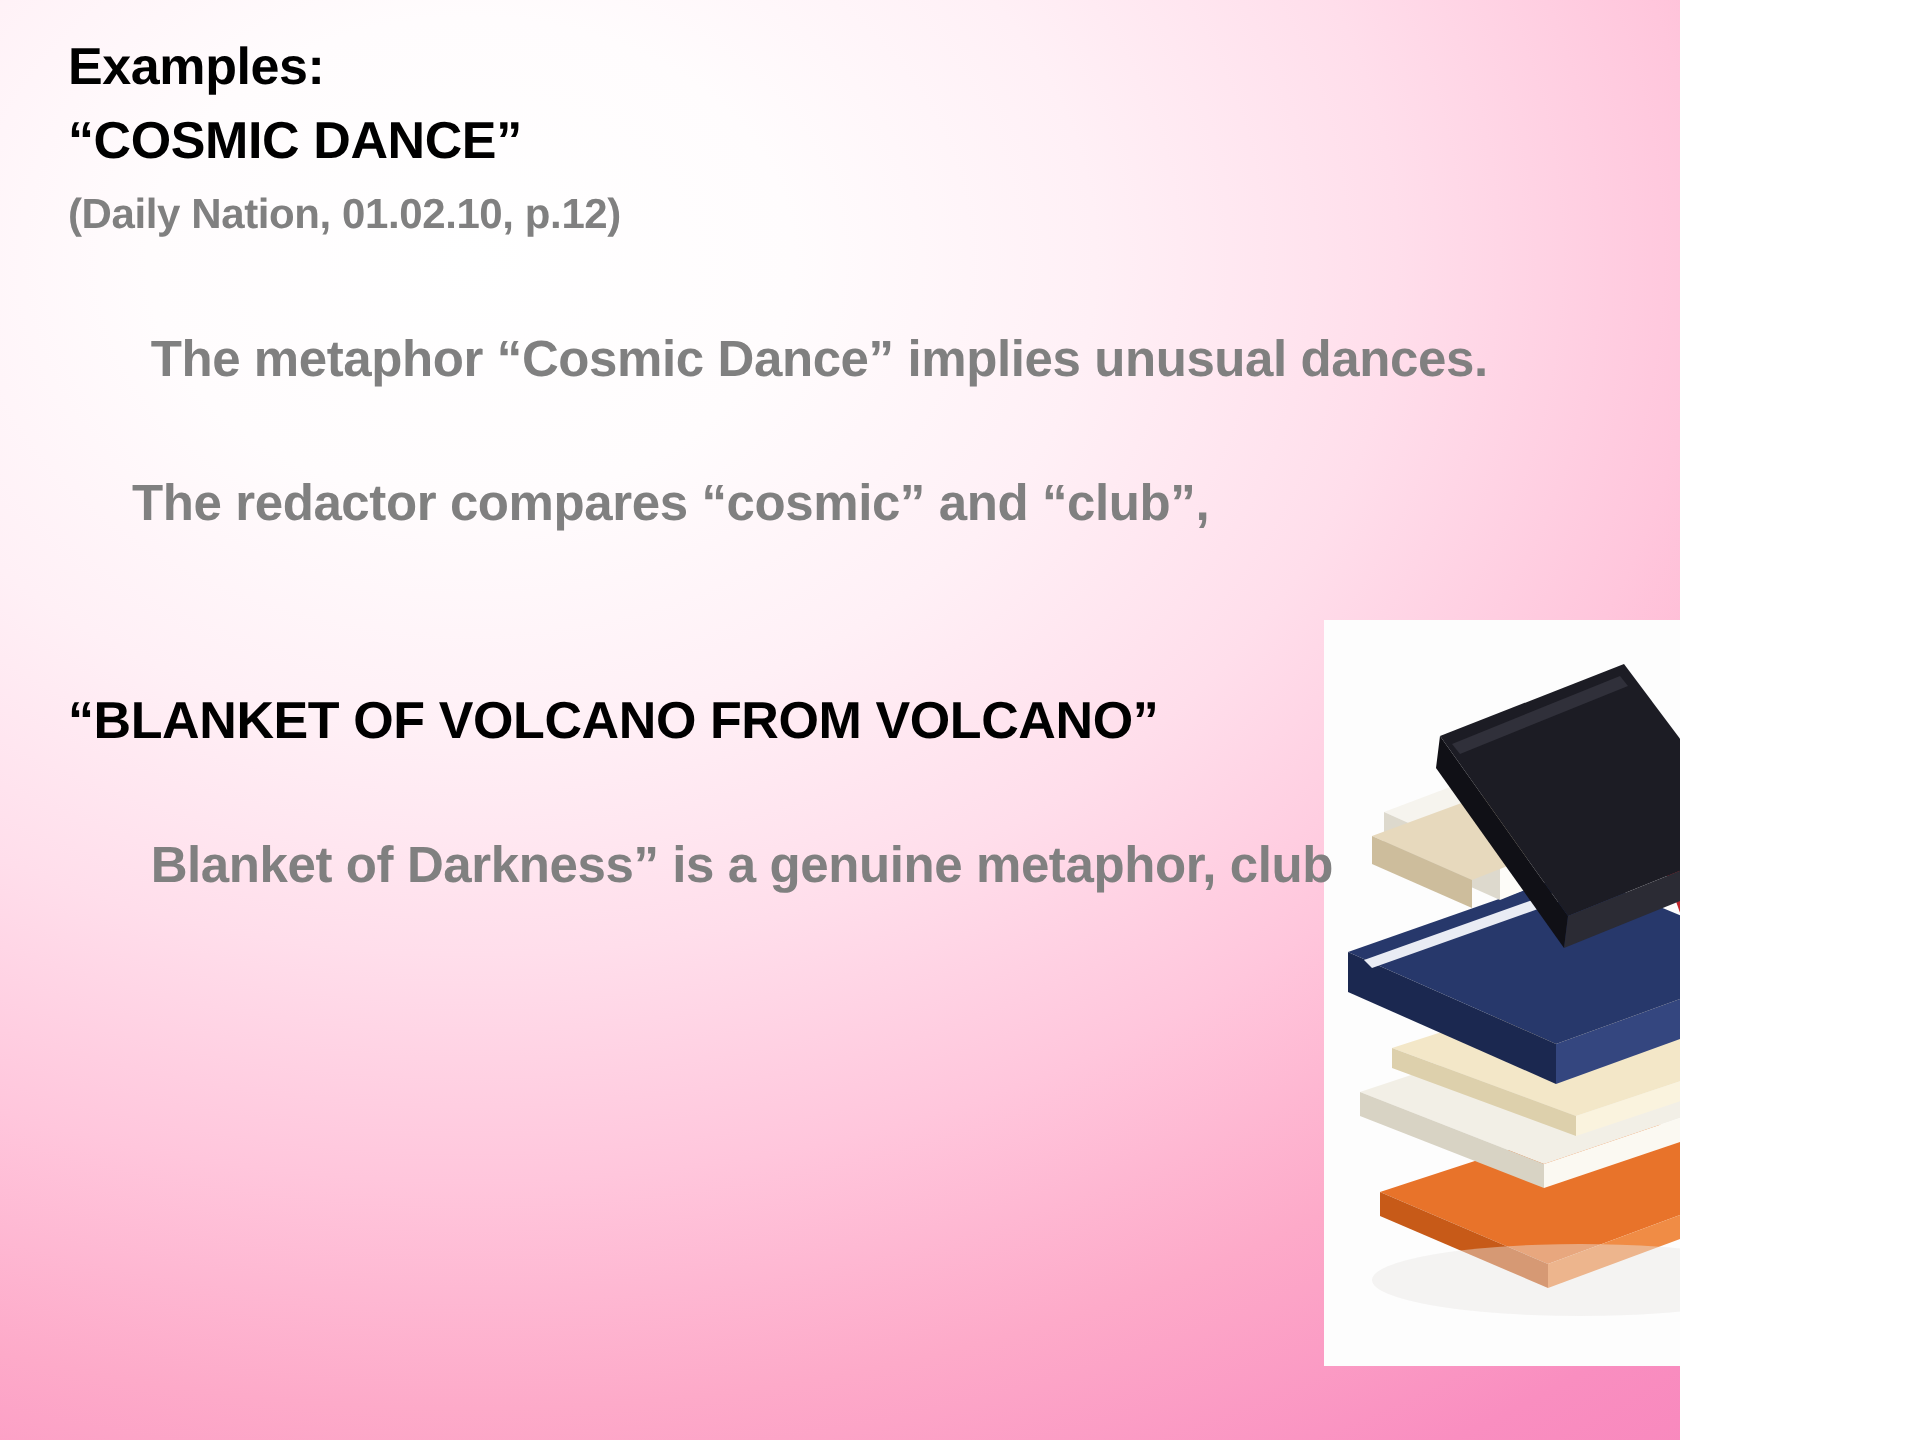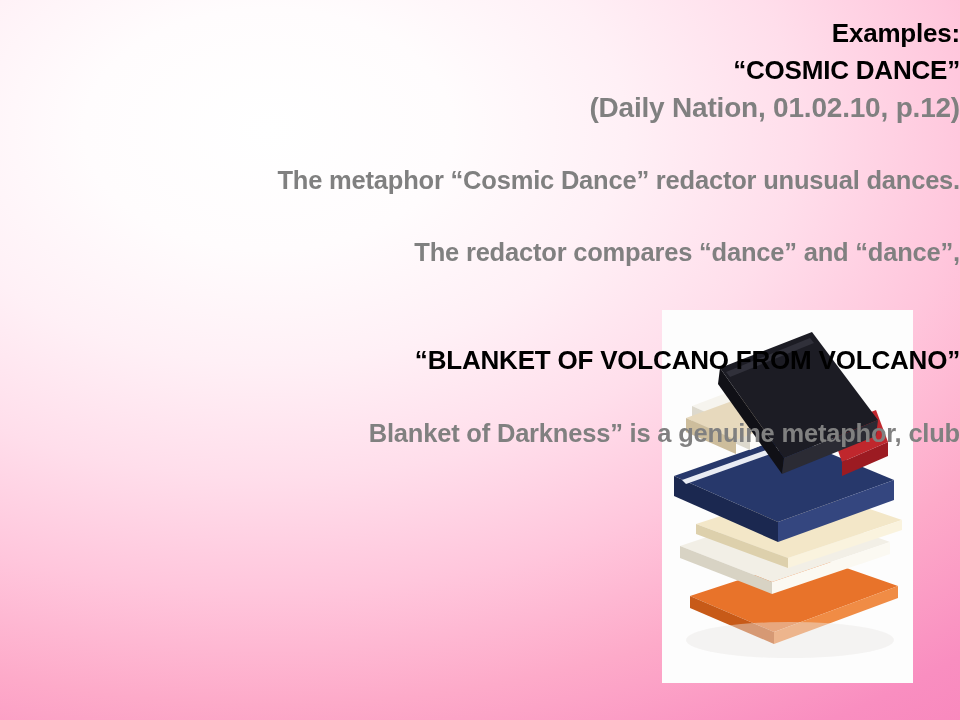--- a/index.html
+++ b/index.html
@@ -2,32 +2,31 @@
 <html><head>
 <meta charset="utf-8">
 <style>
   html,body{margin:0;padding:0;}
   body{
     width:960px;height:720px;overflow:hidden;
     font-family:"Liberation Sans",sans-serif;
     position:relative;background:#ffffff;
   }
   #slide{
-    position:absolute;inset:0;width:960px;height:720px;overflow:hidden;
+    position:absolute;inset:0;width:840px;height:720px;overflow:hidden;
     background:
       radial-gradient(120% 105% at 28% 18%,
         rgba(255,255,255,1) 0%,
         rgba(255,252,253,1) 16%,
         rgba(255,240,246,1) 31%,
         rgba(255,222,235,1) 46%,
         rgba(255,198,220,1) 61%,
         rgba(253,170,201,1) 76%,
         rgba(249,142,192,1) 92%,
         rgba(248,136,189,1) 100%);
-    text-align: right;
   }
   
   #photo{
     position:absolute;left:662px;top:310px;width:251px;height:373px;
     background:#fdfdfd;z-index:1;
   }
   #photo svg{display:block;width:100%;height:100%;}
 
   
   #text{
@@ -36,21 +35,21 @@
   }
   .line{
     margin:0;white-space:pre;
     font-weight:bold;
     letter-spacing:-0.2px;
   }
   .heading{
     color:#000000;font-size:26px;line-height:37px;
   }
   .cite{
-    color:#808080;font-size:28px;line-height:37px;
+    color:#808080;font-size:21px;line-height:37px;
   }
   .body{
     color:#808080;font-size:25.5px;line-height:36px;
   }
   .body .cont{display:block;padding-left:32px;}
   .title{
     color:#000000;font-size:26px;line-height:38px;
   }
 </style>
 </head>
@@ -114,22 +113,22 @@
     </svg>
   </div>
 
   <div id="text">
 
     <p class="line title">Examples:</p>
 
     <p class="line heading">“COSMIC DANCE”</p>
     <p class="line cite">(Daily Nation, 01.02.10, p.12)</p>
     <div class="line body">
-      <span>The metaphor “Cosmic Dance” redactor unusual dances.</span>
-      <span class="cont">The redactor compares “dance” and “dance”,</span>
+      <span>The metaphor “Cosmic Dance” implies unusual dances.</span>
+      <span class="cont">The redactor compares “cosmic” and “club”,</span>
     </div>
 
     <p class="line heading">“BLANKET OF VOLCANO FROM VOLCANO”</p>
     <div class="line body">
       <span>Blanket of Darkness” is a genuine metaphor, club</span>
       
       
       
     </div>
 

